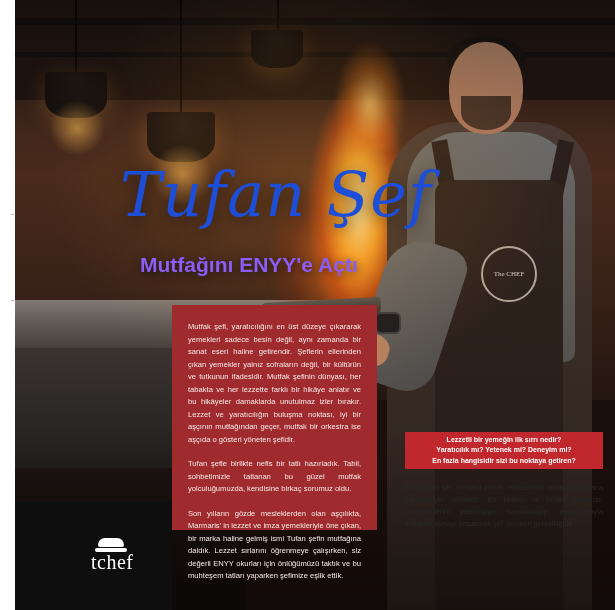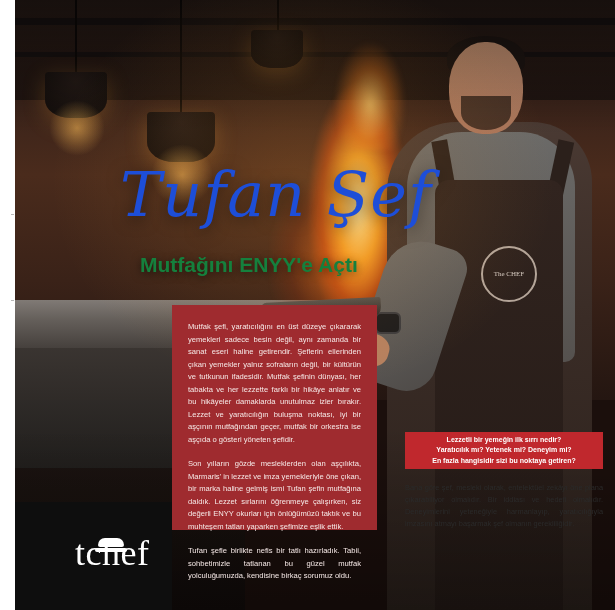--- a/index.html
+++ b/index.html
@@ -218,24 +218,24 @@
   }
   
   .blackbox {
     position: absolute;
     left: 15px; bottom: 0;
     width: 157px; height: 108px;
     background: #0e0e0e;
   }
   .tchef-logo {
     position: absolute;
-    left: 60px; bottom: 36px;
+    left: 76px; bottom: 36px;
     color: #ffffff;
     font-family: "Liberation Serif", serif;
-    font-size: 36px;
+    font-size: 20px;
     letter-spacing: .5px;
     display: flex;
     align-items: flex-end;
     gap: 1px;
   }
   .toque {
     position: absolute;
     left: 80px; bottom: 58px;
     width: 32px; height: 14px;
   }
@@ -305,21 +305,21 @@
     font-family: "DejaVu Serif", serif;
     font-style: italic;
     font-size: 62px;
     letter-spacing: 1px;
     text-shadow: 0 3px 16px rgba(0,0,0,.55);
     white-space: nowrap;
   }
   .subhead {
     position: absolute;
     left: 140px; top: 253px;
-    color: #15803d;
+    color: #8b5cf6;
     font-size: 21px;
     font-weight: bold;
     text-shadow: 0 2px 10px rgba(0,0,0,.6);
     white-space: nowrap;
   }
 </style>
 </head>
 <body>
 
 <div id="page">
@@ -367,22 +367,22 @@
     <div class="pan"></div>
 
     <div class="vignette"></div>
   </div>
 
   <div class="headline">Tufan Şef</div>
   <div class="subhead">Mutfağını ENYY'e Açtı</div>
 
   <div class="maroon">
     <p>Mutfak şefi, yaratıcılığını en üst düzeye çıkararak yemekleri sadece besin değil, aynı zamanda bir sanat eseri haline getirendir. Şeflerin ellerinden çıkan yemekler yalnız sofraların değil, bir kültürün ve tutkunun ifadesidir. Mutfak şefinin dünyası, her tabakta ve her lezzette farklı bir hikâye anlatır ve bu hikâyeler damaklarda unutulmaz izler bırakır. Lezzet ve yaratıcılığın buluşma noktası, iyi bir aşçının mutfağından geçer, mutfak bir orkestra ise aşçıda o gösteri yöneten şefidir.</p>
+    <p>Tufan şefle birlikte nefis bir tatlı hazırladık. Tabii, sohbetimizle tatlanan bu güzel mutfak yolculuğumuzda, kendisine birkaç sorumuz oldu.</p>
     <p>Son yılların gözde mesleklerden olan aşçılıkta, Marmaris' in lezzet ve imza yemekleriyle öne çıkan, bir marka haline gelmiş ismi Tufan şefin mutfağına daldık. Lezzet sırlarını öğrenmeye çalışırken, siz değerli ENYY okurları için önlüğümüzü taktık ve bu muhteşem tatları yaparken şefimize eşlik ettik.</p>
-    <p>Tufan şefle birlikte nefis bir tatlı hazırladık. Tabii, sohbetimizle tatlanan bu güzel mutfak yolculuğumuzda, kendisine birkaç sorumuz oldu.</p>
   </div>
 
   <div class="qbox">
     <span>Lezzetli bir yemeğin ilk sırrı nedir?</span>
     <span>Yaratıcılık mı? Yetenek mi? Deneyim mi?</span>
     <span>En fazla hangisidir sizi bu noktaya getiren?</span>
   </div>
 
   <div class="answer">Bana göre şef, mesleki olarak, entelektüel zekâyı öne plana çıkarabiliyor olmalıdır. Bir iddiası ve hedefi olmalıdır. Deneyimlerini yeteneğiyle harmanlayıp, yaratıcılığıyla imzasını atmayı başarmak şef olmanın gerekliliğidir.</div>
 

